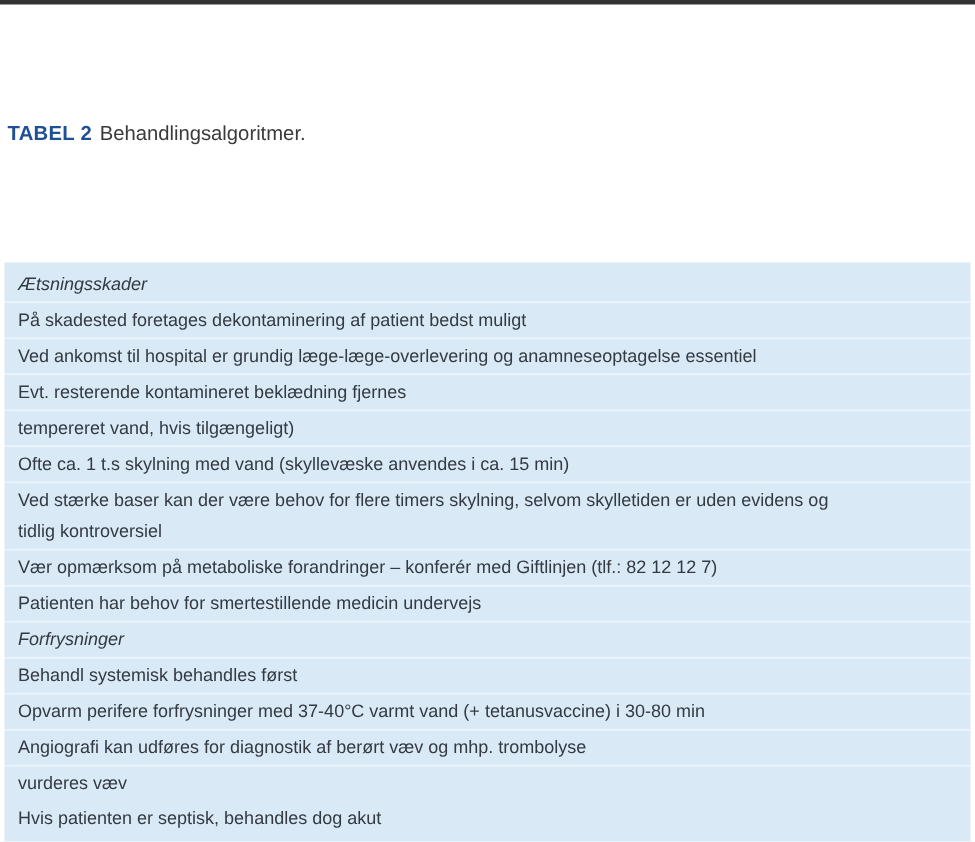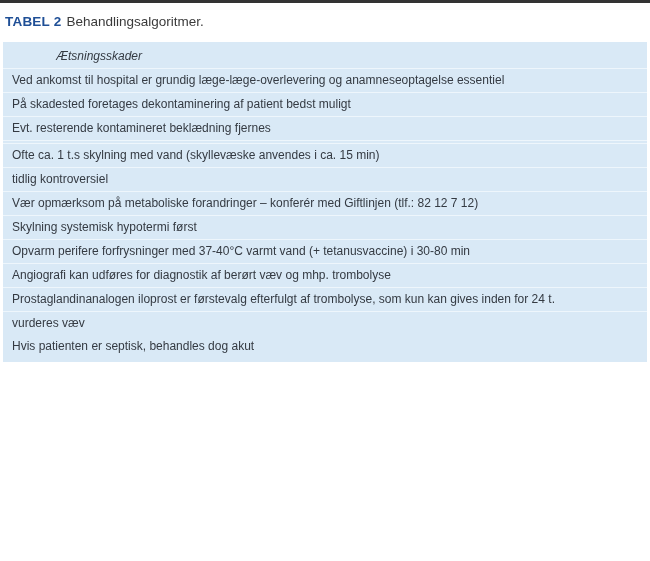--- a/index.html
+++ b/index.html
@@ -12,20 +12,21 @@
     height: 561px;
     position: relative;
     overflow: hidden;
     font-family: "Liberation Sans", sans-serif;
   }
   .figure {
     width: 650px;
     height: 561px;
     display: flex;
     flex-direction: column;
+    justify-content: space-between;
   }
   .rule {
     height: 3px;
     background: #333333;
     flex: 0 0 auto;
   }
   .title-bar {
     padding: 10px 5px 12px 5px;
     font-size: 13.5px;
     line-height: 17px;
@@ -51,66 +52,70 @@
   }
   .row.sep {
     border-top: 1px solid #eef6fc;
   }
   .row .line {
     line-height: 21px;
     white-space: nowrap;
   }
   .row.section .line {
     font-style: italic;
-    margin-left: 44px;
   }
 </style>
 </head>
 <body>
 
 <div class="figure">
   <div class="rule"></div>
   <div class="title-bar">
     <span class="title-label">TABEL 2</span><span>Behandlingsalgoritmer.</span>
   </div>
   <div class="data-table">
       <div class="row section">
         <div class="line">Ætsningsskader</div>
       </div>
       <div class="row sep">
-        <div class="line">Ved ankomst til hospital er grundig læge-læge-overlevering og anamneseoptagelse essentiel</div>
+        <div class="line">På skadested foretages dekontaminering af patient bedst muligt</div>
       </div>
       <div class="row sep">
-        <div class="line">På skadested foretages dekontaminering af patient bedst muligt</div>
+        <div class="line">Ved ankomst til hospital er grundig læge-læge-overlevering og anamneseoptagelse essentiel</div>
       </div>
       <div class="row sep">
         <div class="line">Evt. resterende kontamineret beklædning fjernes</div>
       </div>
       <div class="row sep">
+        <div class="line">tempereret vand, hvis tilgængeligt)</div>
       </div>
       <div class="row sep">
         <div class="line">Ofte ca. 1 t.s skylning med vand (skyllevæske anvendes i ca. 15 min)</div>
       </div>
       <div class="row sep">
+        <div class="line">Ved stærke baser kan der være behov for flere timers skylning, selvom skylletiden er uden evidens og</div>
         <div class="line">tidlig kontroversiel</div>
       </div>
       <div class="row sep">
-        <div class="line">Vær opmærksom på metaboliske forandringer – konferér med Giftlinjen (tlf.: 82 12 7 12)</div>
+        <div class="line">Vær opmærksom på metaboliske forandringer – konferér med Giftlinjen (tlf.: 82 12 12 7)</div>
       </div>
       <div class="row sep">
-        <div class="line">Skylning systemisk hypotermi først</div>
+        <div class="line">Patienten har behov for smertestillende medicin undervejs</div>
+      </div>
+      <div class="row section sep">
+        <div class="line">Forfrysninger</div>
+      </div>
+      <div class="row sep">
+        <div class="line">Behandl systemisk behandles først</div>
       </div>
       <div class="row sep">
         <div class="line">Opvarm perifere forfrysninger med 37-40°C varmt vand (+ tetanusvaccine) i 30-80 min</div>
       </div>
       <div class="row sep">
         <div class="line">Angiografi kan udføres for diagnostik af berørt væv og mhp. trombolyse</div>
-      </div>
-      <div class="row sep">
-        <div class="line">Prostaglandinanalogen iloprost er førstevalg efterfulgt af trombolyse, som kun kan gives inden for 24 t.</div>
       </div>
       <div class="row sep">
         <div class="line">vurderes væv</div>
       </div>
       <div class="row">
         <div class="line">Hvis patienten er septisk, behandles dog akut</div>
       </div>
     </div>
 
 </div>

